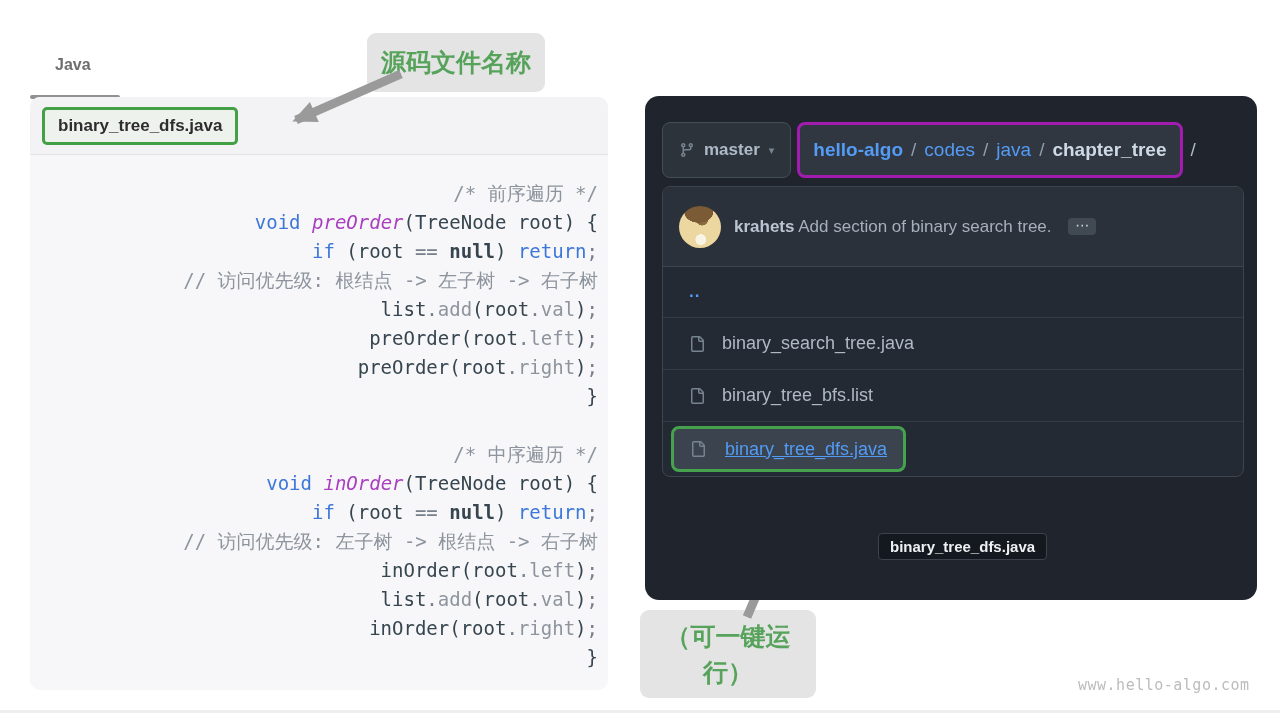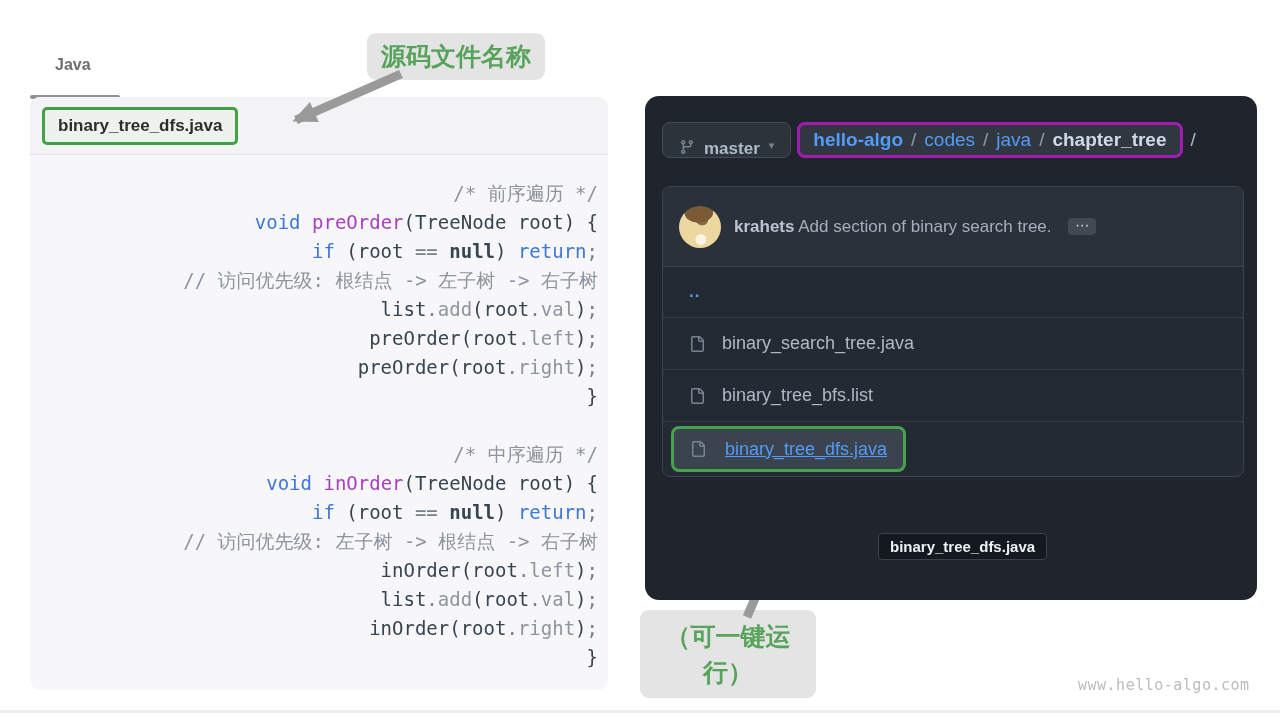--- a/index.html
+++ b/index.html
@@ -41,36 +41,36 @@
   }
   .code-block {
     padding:24px 10px 0 27px;
     font-family:"DejaVu Sans Mono", monospace;
     font-size:19px; line-height:29px;
     white-space:pre;
   }
   .code-line { height:29px;text-align:right; }
   .tok-c { color:#8d949d; }
   .tok-k { color:#3d77d8; }
-  .tok-f { color:#a93ec0; }
+  .tok-f { color:#a93ec0;font-style:italic; }
   .tok-p { color:#36454f; }
   .tok-m { color:#8d949d; }
   .tok-o { color:#77808a; }
   .tok-n { color:#36454f; font-weight:bold; }
 
   
   .annot {
     position:absolute;
     background:#e4e4e4; border-radius:9px;
     color:#57a35c; font-weight:bold;
     text-align:center;
   }
   .annot-top {
     left:367px; top:33px;
-    padding:7px 14px; font-size:25px;
+    padding:13px 14px; font-size:25px;
   }
   .annot-bottom {
     left:640px; top:610px; width:176px;
     padding:8px 4px; font-size:25px; line-height:36px;
   }
   .watermark {
     position:absolute; left:1078px; top:676px;
     font-family:"DejaVu Sans Mono", monospace;
     font-size:15px; color:#bcbcbe; letter-spacing:0.5px;
   }
@@ -87,22 +87,22 @@
   .gh-panel {
     position:absolute; left:645px; top:96px;
     width:612px; height:504px;
     background:#20252d; border-radius:14px;
   }
   .gh-toolbar {
     position:absolute; left:17px; top:26px;
     display:flex; align-items:stretch; gap:6px;
   }
   .branch-button {
-    display:flex; gap:9px;
-    height:36px; padding:16px 16px;
+    display:flex; align-items:center; gap:9px;
+    height:56px; padding:9px 16px;
     background:#2d333b; border:1px solid #454d57; border-radius:8px;
     cursor:pointer;
   }
   .branch-button .label { font-size:17px; font-weight:600; color:#adbac7; }
   .branch-button .caret { font-size:11px; color:#768390; }
   .breadcrumb-box {
     display:flex; align-items:center; gap:8px;
     border:3px solid #a21caf; border-radius:8px;
     background:rgba(99,110,123,0.25);
     padding:0 13px;

